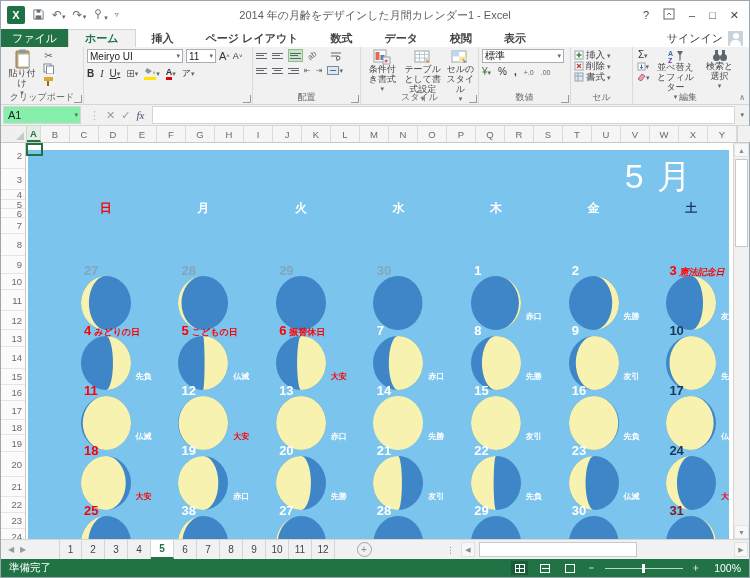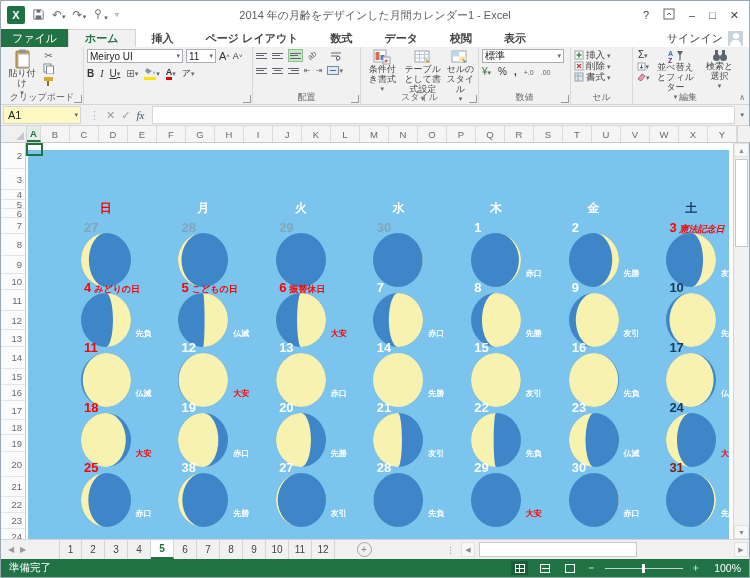--- a/index.html
+++ b/index.html
@@ -44,21 +44,21 @@
   .mini{font-size:9px;}
   .hl{background:#c7e4c7;border:1px solid #8fbf8f;}
   .alnico{display:inline-block;width:11px;}
   .alnico i{display:block;height:1px;background:#5c6570;margin:1.5px 0;}
   .alnico i.sh{width:70%;}
   .collapse{position:absolute;right:4px;bottom:2px;color:#777;font-size:8px;}
 
   
   .fbar{height:21px;flex:0 0 21px;background:#f1f1f1;border-bottom:1px solid #d5d5d5;
         display:flex;align-items:center;padding:2px 2px;box-sizing:border-box;gap:2px;}
-  .namebox{width:72px;height:16px;background:#fef9c3;border:1px solid #d5d5d5;display:flex;align-items:center;
+  .namebox{width:72px;height:16px;background:#86efac;border:1px solid #d5d5d5;display:flex;align-items:center;
            padding-left:4px;color:#222;justify-content:space-between;}
   .fbtns{display:flex;align-items:center;gap:6px;padding:0 6px;color:#9a9a9a;}
   .fx{font-style:italic;font-family:"Liberation Serif","DejaVu Serif",serif;color:#44546a;}
   .finput{flex:1;height:16px;background:#fff;border:1px solid #d5d5d5;}
 
   
   .colhdr{height:16px;flex:0 0 16px;background:#f5f5f5;display:flex;border-bottom:1px solid #c9c9c9;font-size:9.5px;color:#68696b;}
   .corner{width:25px;flex:0 0 25px;border-right:1px solid #d0d0d0;position:relative;background:#f0f0f0;}
   .corner:after{content:"";position:absolute;right:2px;bottom:2px;border-left:8px solid transparent;border-bottom:8px solid #c4c8cc;}
   .colcell{border-right:1px solid #dadada;display:flex;align-items:center;justify-content:center;box-sizing:border-box;}
@@ -79,21 +79,21 @@
   .varrow.bottom{position:absolute;bottom:0;left:0;right:0;}
 
   
   .calendar{position:absolute;left:2px;top:7px;width:701px;height:394px;overflow:hidden;}
   .cal-title{position:absolute;top:4px;right:36px;display:flex;gap:36px;color:#fff;
              font-size:34px;letter-spacing:2px;font-weight:400;}
   .dayhdrs{position:absolute;left:29px;top:50px;width:683px;display:flex;font-weight:bold;font-size:12px;}
   .dayhdr{width:97.57px;text-align:center;}
   .weeks{position:absolute;left:29px;top:69px;width:683px;}
   .week-row{display:flex;height:60px;}
-  .day-cell{width:97.57px;position:relative;height:60px;}
+  .day-cell{width:97.57px;position:relative;height:60px;margin-top:43px;}
   .dateline{position:absolute;left:27px;top:2px;display:flex;align-items:baseline;white-space:nowrap;z-index:2;}
   .datenum{font-size:13px;font-weight:bold;line-height:14px;}
   .holiday{font-size:9px;font-weight:bold;margin-left:3px;}
   .moon{position:absolute;left:50%;margin-left:-25px;top:14px;width:50px;height:54px;}
   .rokuyo{position:absolute;right:3px;top:50px;font-size:8px;font-weight:bold;line-height:9px;}
 
   
   .sheetbar{height:19px;flex:0 0 19px;background:#f1f1f1;border-top:1px solid #d5d5d5;
             display:flex;align-items:stretch;font-size:10px;color:#444;}
   .snav{width:20px;display:flex;align-items:center;justify-content:center;color:#9a9a9a;font-size:8px;}
@@ -515,20 +515,21 @@
         <div class="rowhdr" style="height: 25px;">20</div>
         <div class="rowhdr" style="height: 20px;">21</div>
         <div class="rowhdr" style="height: 16px;">22</div>
         <div class="rowhdr" style="height: 16px;">23</div>
         <div class="rowhdr" style="height: 15px;">24</div>
       </div>
     <div class="canvas">
       <div class="a1sel"></div>
       <div class="calendar" id="calendar" style="background: rgb(122, 196, 237);">
         <div class="cal-title">
+          <span>5 月</span>
         </div>
         <div class="dayhdrs" id="dayhdrs">
             <div class="dayhdr" style="color: rgb(255, 0, 0);">日</div>
             <div class="dayhdr" style="color: rgb(255, 255, 255);">月</div>
             <div class="dayhdr" style="color: rgb(255, 255, 255);">火</div>
             <div class="dayhdr" style="color: rgb(255, 255, 255);">水</div>
             <div class="dayhdr" style="color: rgb(255, 255, 255);">木</div>
             <div class="dayhdr" style="color: rgb(255, 255, 255);">金</div>
             <div class="dayhdr" style="color: rgb(23, 55, 94);">土</div>
           </div>

